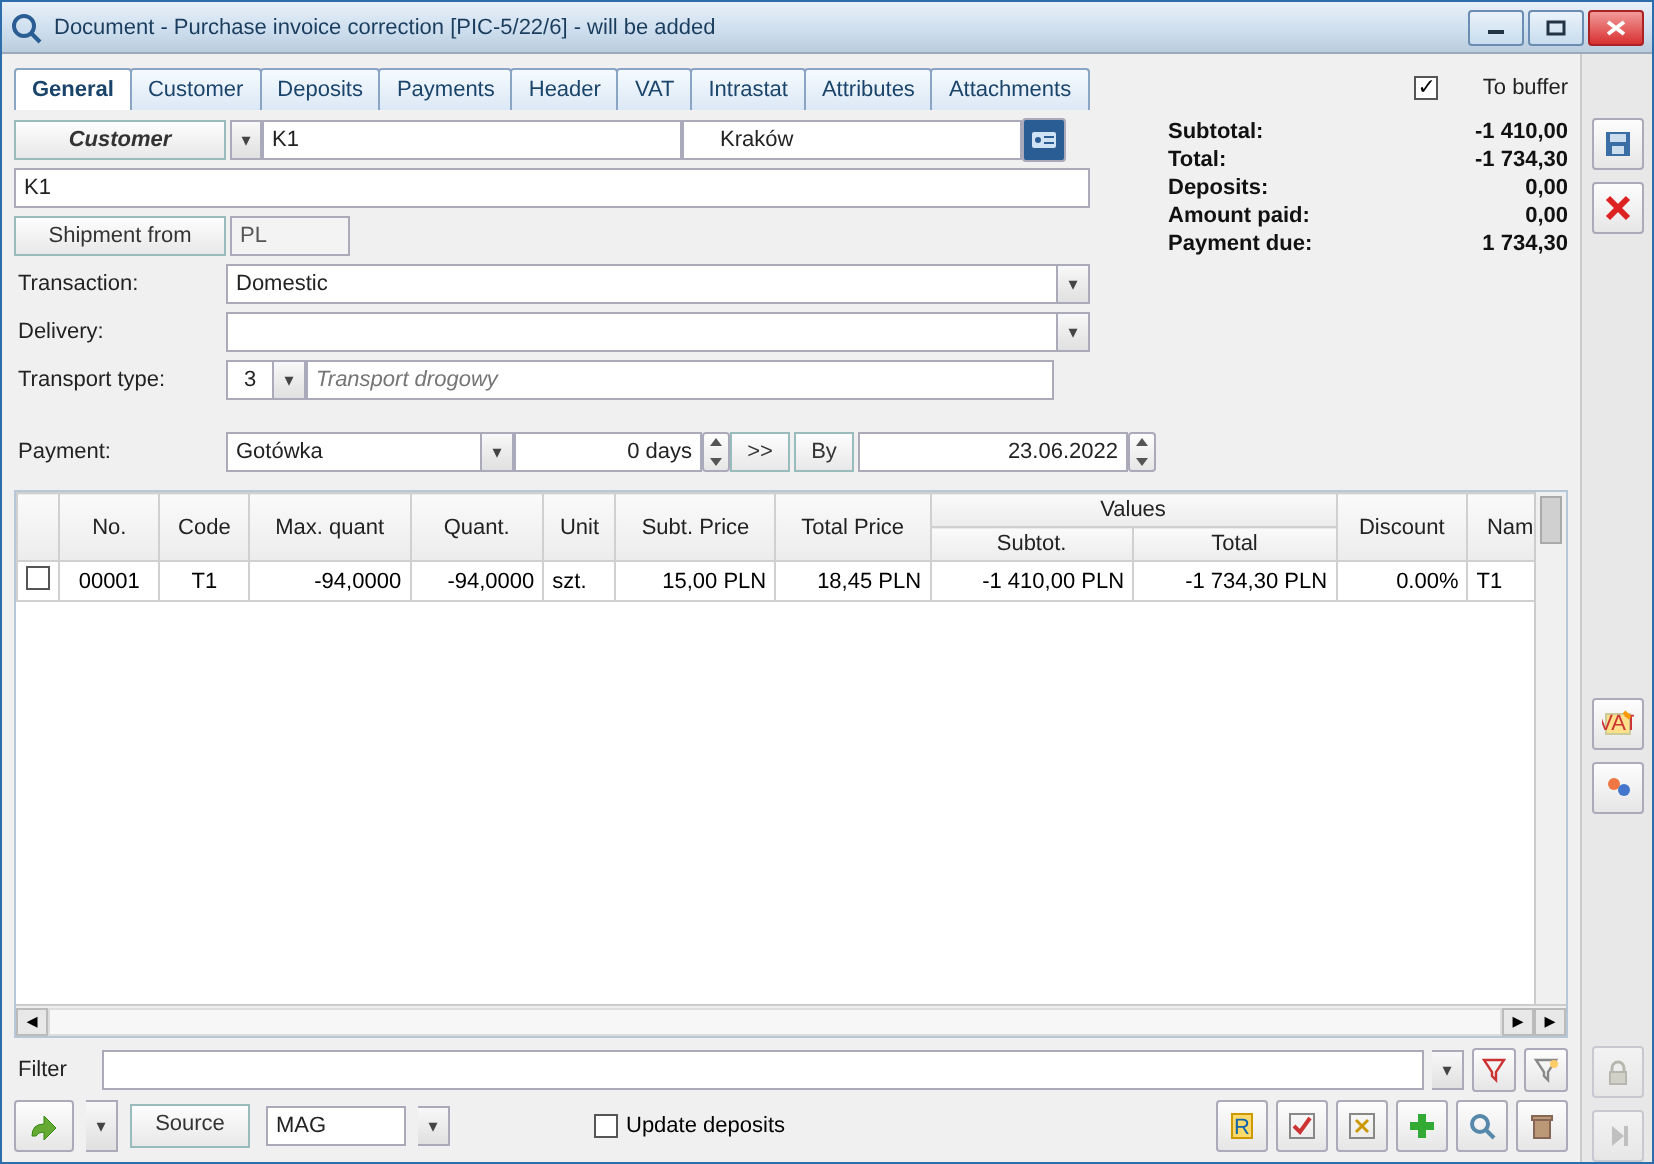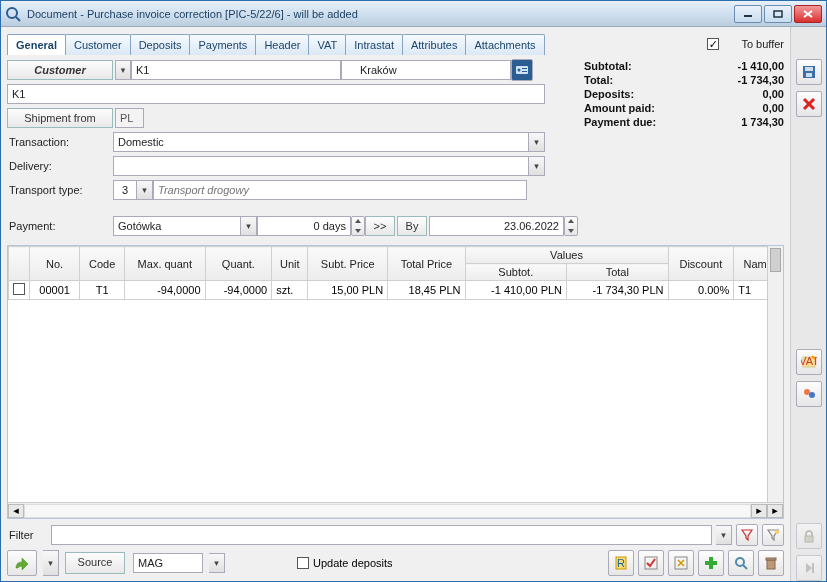--- a/index.html
+++ b/index.html
@@ -134,21 +134,21 @@
                   <rect x="7" y="5" width="5" height="1" fill="#2a5d93"></rect>
                   <rect x="7" y="8" width="5" height="1" fill="#2a5d93"></rect>
                 </svg>
             </span>
           </div>
           <div class="formrow">
             <input class="txt" style="width: 538px;" value="K1">
           </div>
           <div class="formrow">
             <span class="lbl-btn">Shipment from</span>
-            <input class="txt ro" style="width: 29px;" value="PL">
+            <input class="txt ro" style="width: 60px;" value="PL">
           </div>
           <div class="formrow">
             <span class="lbl">Transaction:</span>
             <input class="txt" style="width: 416px;" value="Domestic">
             <span class="dd"></span>
           </div>
           <div class="formrow">
             <span class="lbl">Delivery:</span>
             <input class="txt" style="width: 416px;" value="">
             <span class="dd"></span>

